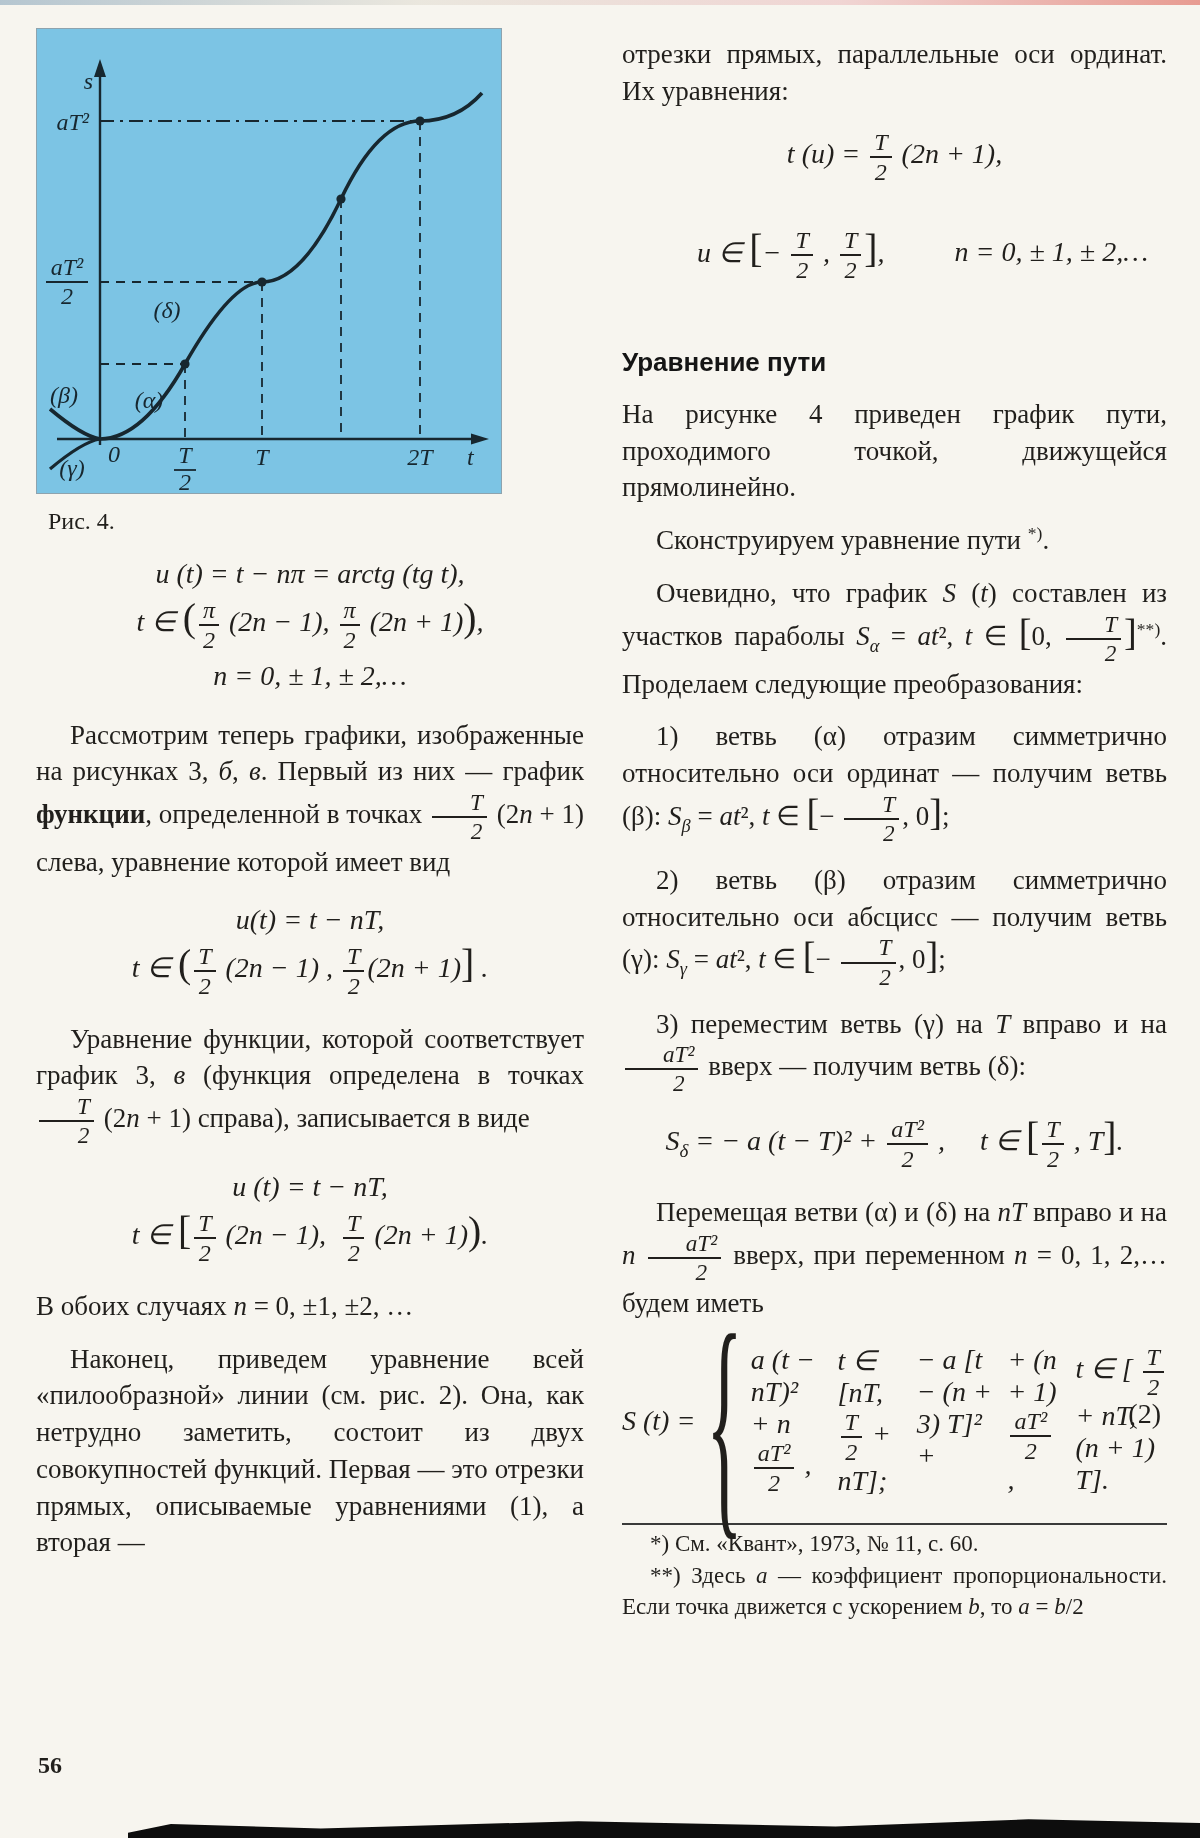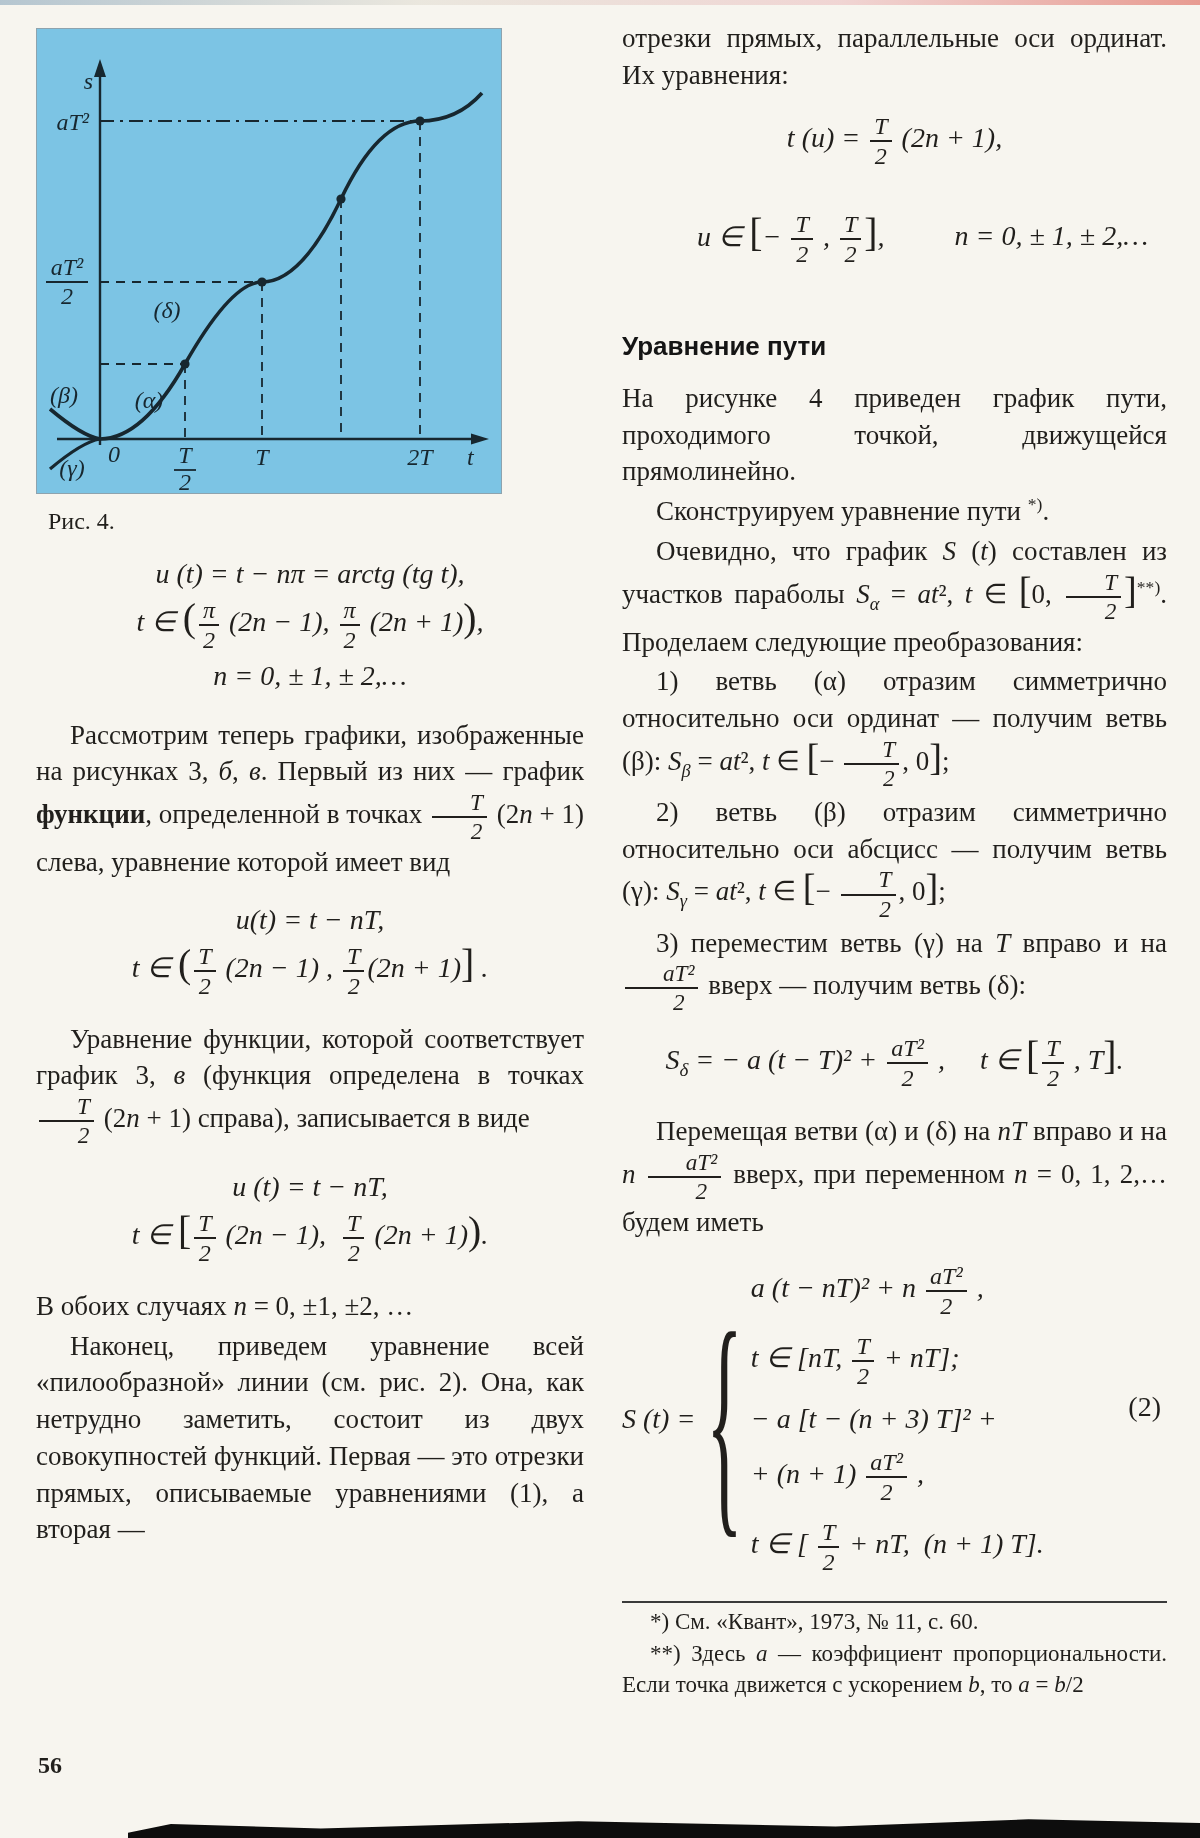--- a/index.html
+++ b/index.html
@@ -7,21 +7,21 @@
     position:relative; width:1200px; height:1838px;
     background:#f7f5ef; color:#211f1c;
     font-family:"Liberation Serif", serif;
     overflow:hidden;
   }
   .col { position:absolute; top:0; }
   .col-left  { left:36px;  width:548px; top:28px; }
   .col-right { left:622px; width:545px; top:20px; }
 
   p.body {
-    margin:0 0 3px 0; font-size:27px; line-height:1.36;
+    margin:16px 0 3px 0; font-size:27px; line-height:1.36;
     text-align:justify;
   }
   .indent { text-indent:34px; }
 
   
   .figure { margin:0 0 6px 0; }
   .fig-svg { display:block; border:1px solid #8ea3ae; }
   .fig-svg text { font-family:"Liberation Serif", serif; font-style:italic; fill:#17272f; font-size:24px; }
   .fig-caption { font-size:24px; margin:14px 0 0 12px; font-style:normal; }
 
@@ -46,21 +46,21 @@
 
   .heading {
     font-family:"Liberation Sans", sans-serif; font-weight:bold;
     font-size:26px; margin:26px 0 18px; color:#151515;
   }
 
   
   .cases { display:flex; align-items:center; position:relative; font-style:italic; font-size:28px; margin:22px 0 26px; }
   .cases .lhs { white-space:pre; margin-right:2px; }
   .cases .brace { display:inline-block; font-size:76px; line-height:1; transform:scaleY(3.25); transform-origin:center; margin:0 8px 0 2px; font-style:normal; }
-  .cases .rows { display:flex; flex-direction:column; gap:14px; }
+  .cases .rows { display:flex; flex-direction:row; gap:14px; }
   .cases .rows .eq-line { text-align:left; white-space:pre-wrap; }
   .cases .eqnum { position:absolute; right:6px; top:46%; transform:translateY(-50%); font-style:normal; }
 
   
   .footnotes { margin-top:24px; border-top:2px solid #3a3a3a; padding-top:4px; }
   .fn { margin:0 0 2px; font-size:23px; line-height:1.32; text-align:justify; text-indent:28px; }
 
   .pagenum { position:absolute; left:38px; top:1752px; font-weight:bold; font-size:24px; }
 
   

